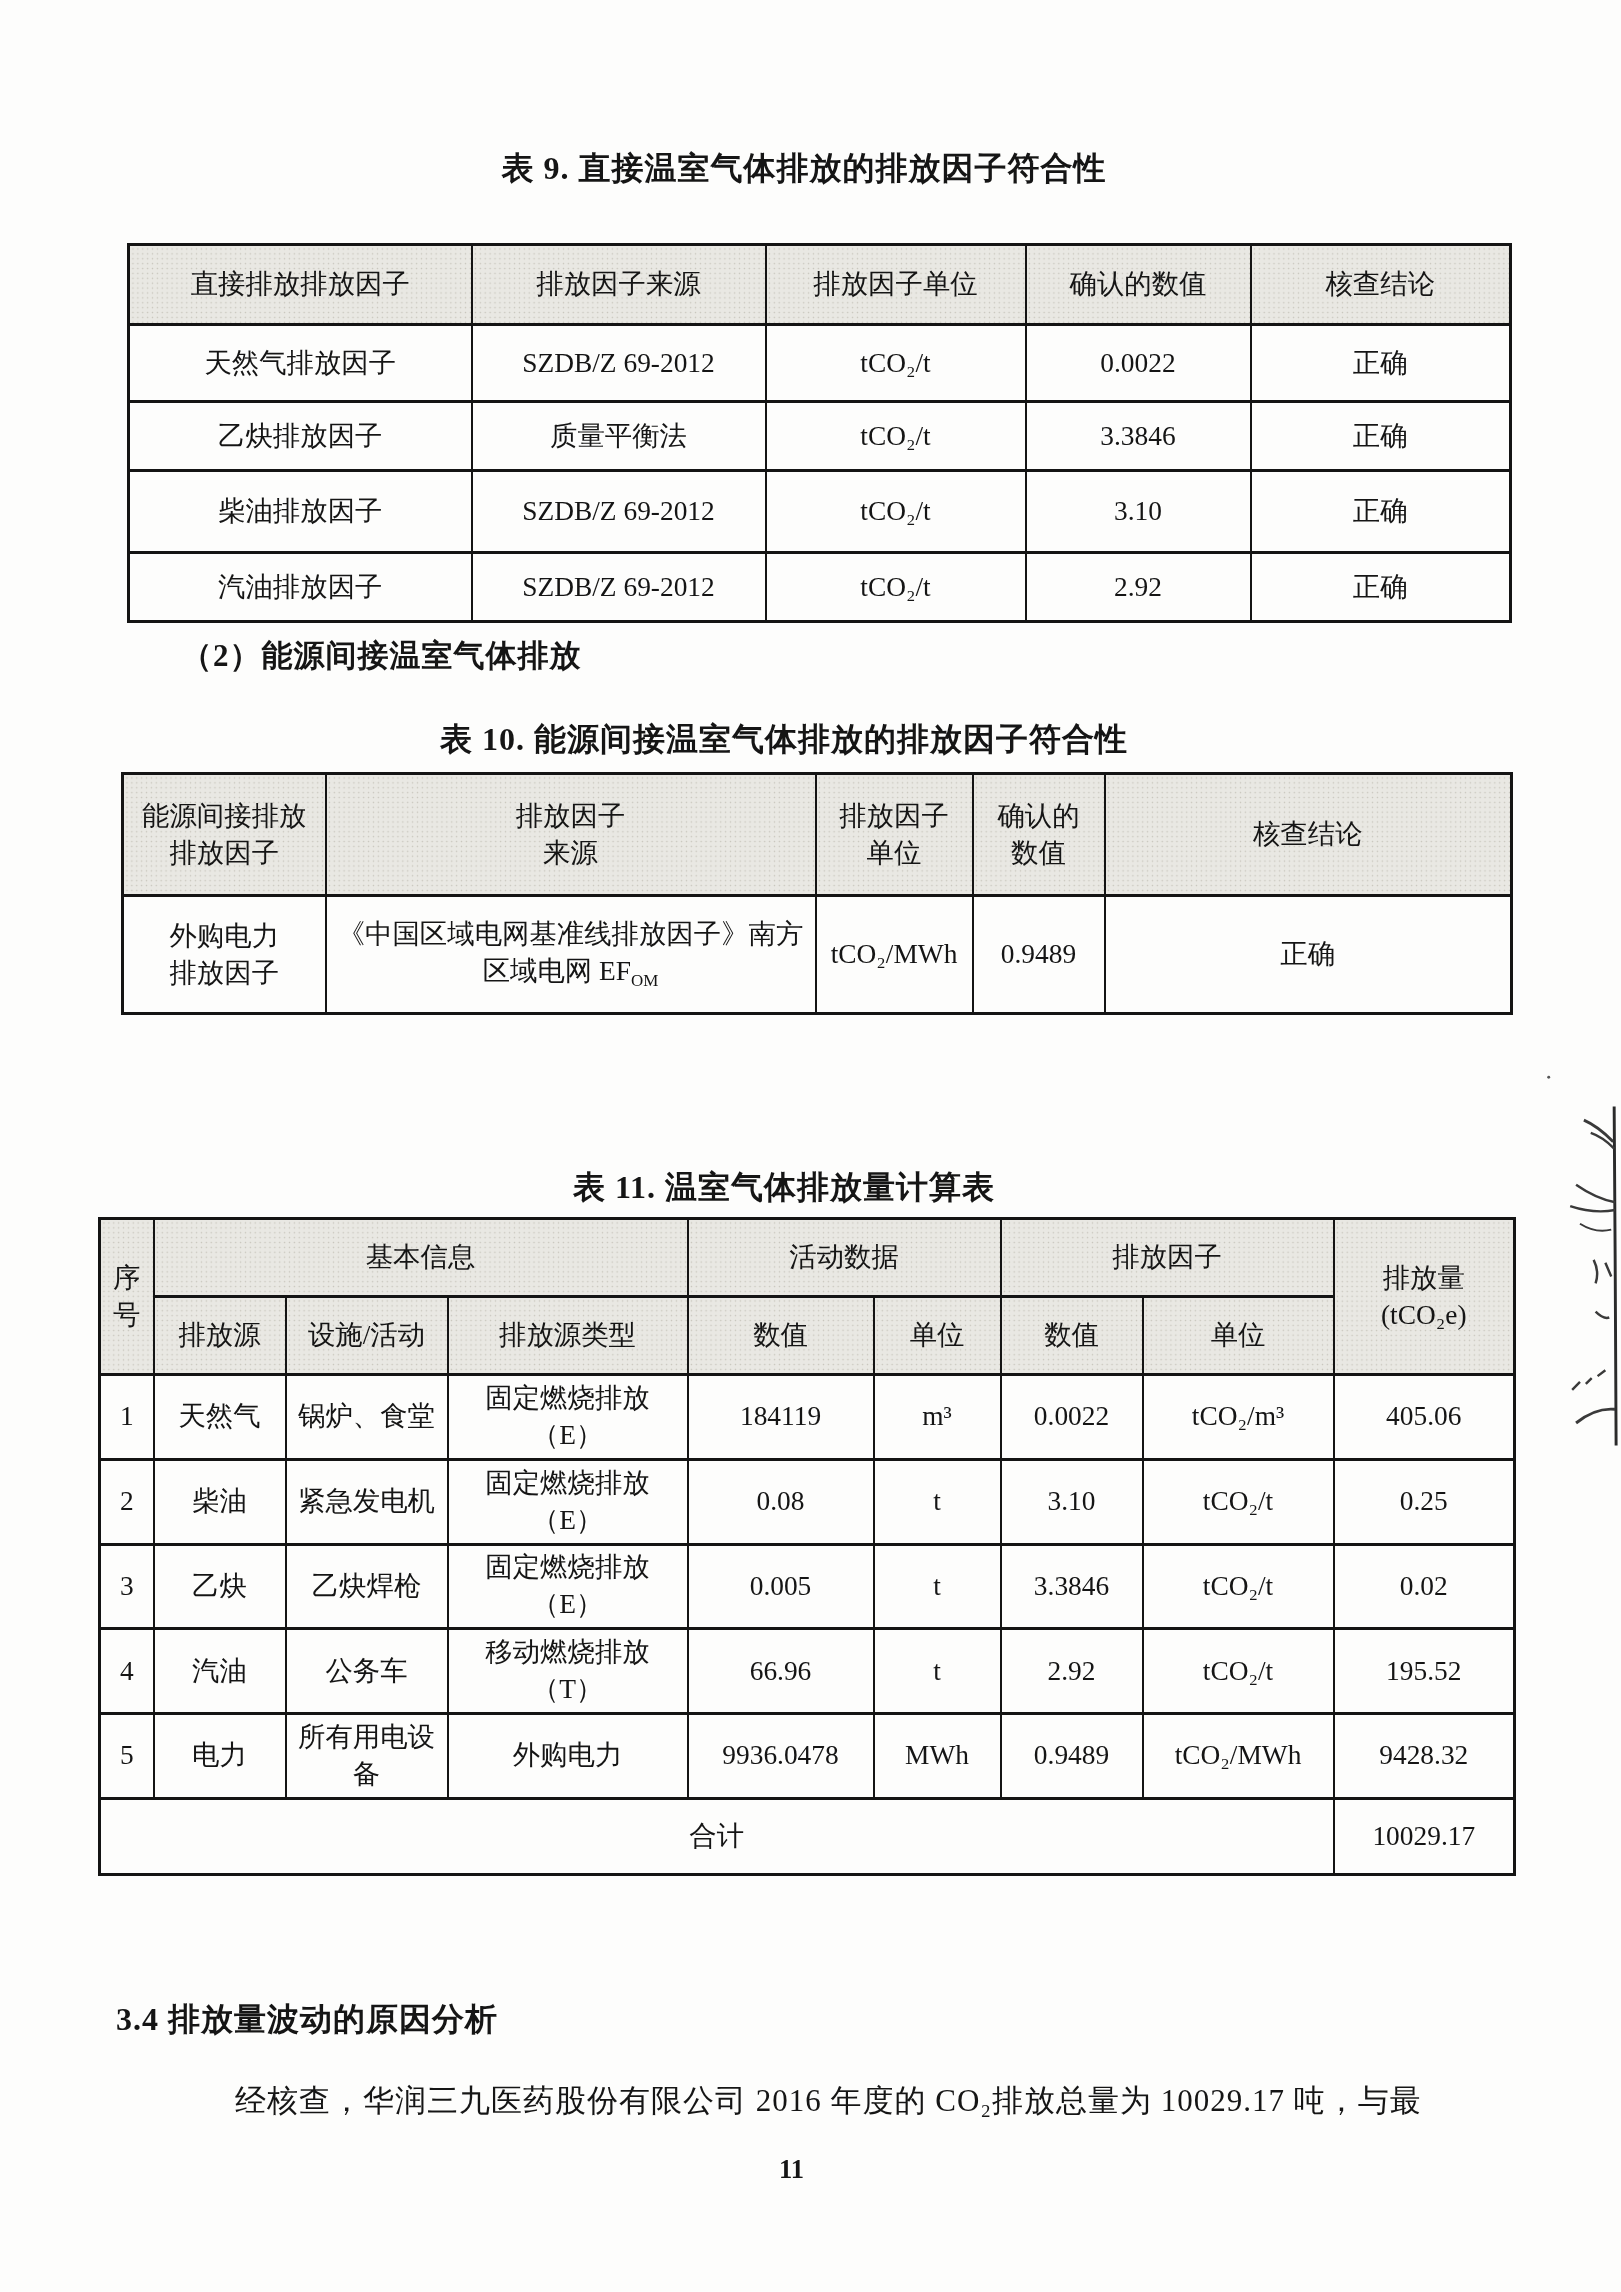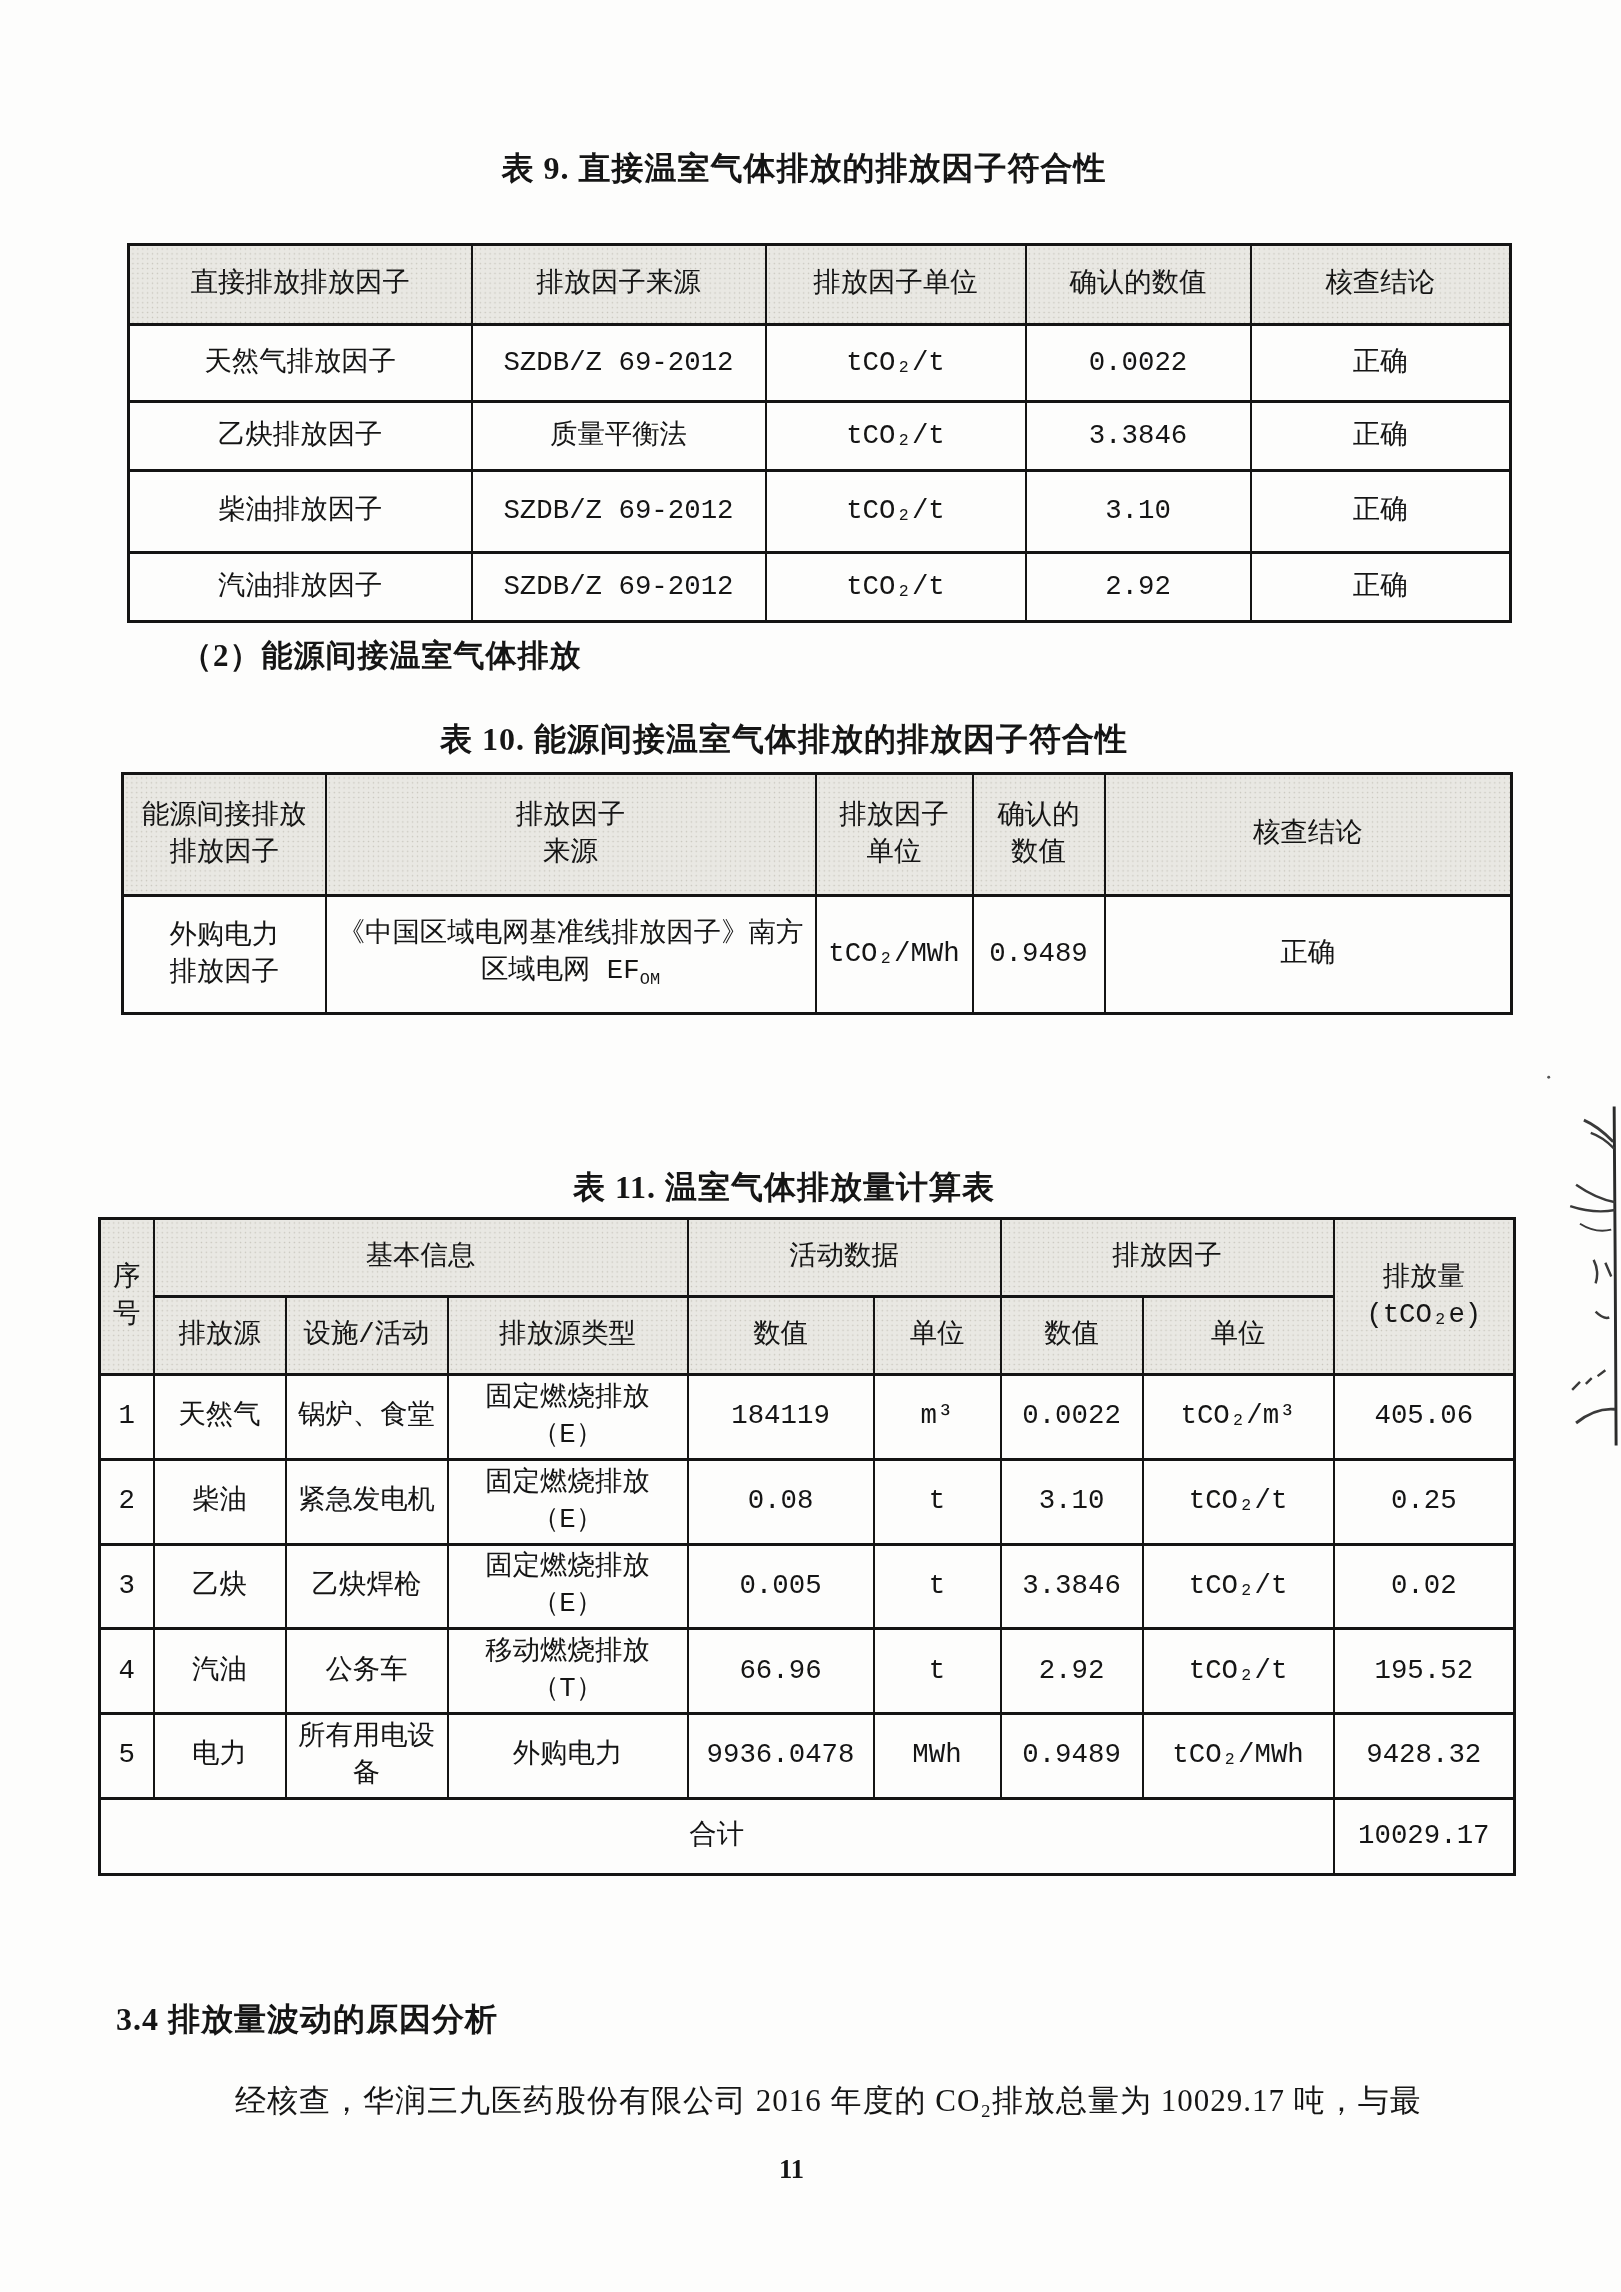--- a/index.html
+++ b/index.html
@@ -20,21 +20,20 @@
   }
   .heading {
     position:absolute; font-weight:bold; font-size:31px;
     letter-spacing:1px;
   }
   table {
     position:absolute;
     border-collapse:collapse;
     table-layout:fixed;
     background:#fdfdfc;
-    font-family:Liberation Mono, monospace;
   }
   table, td, th {
     border:2.5px solid #141414;
   }
   table { border-width:3.9px; }
   td, th {
     text-align:center; vertical-align:middle;
     font-size:27.4px; font-weight:normal;
     padding:3.9px 5.9px;
     line-height:1.35;

